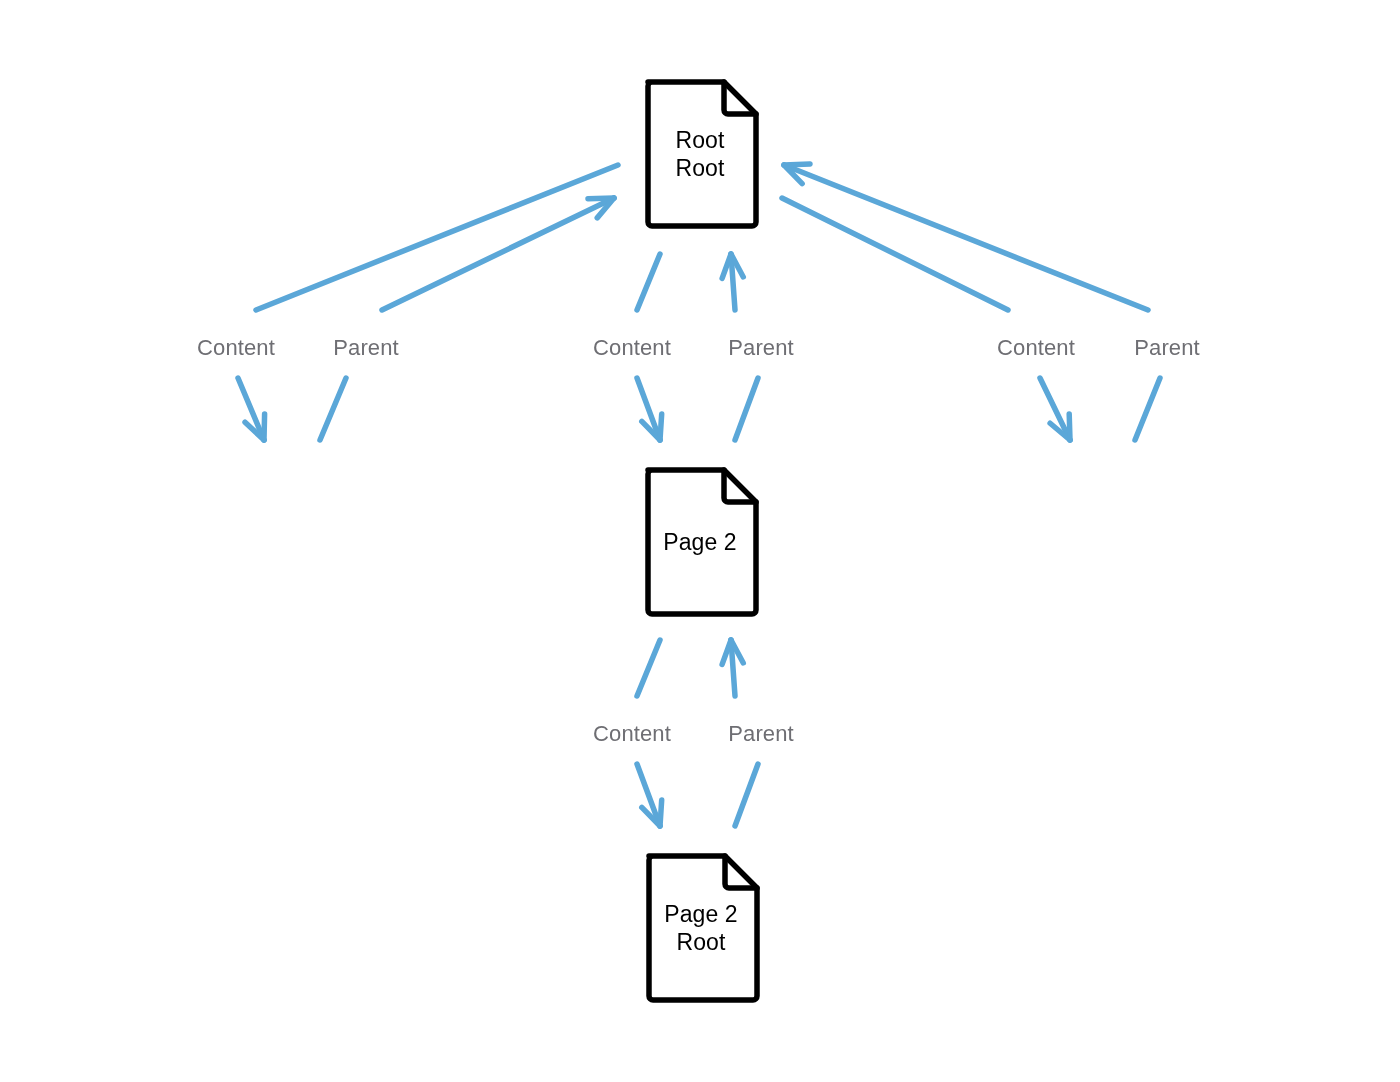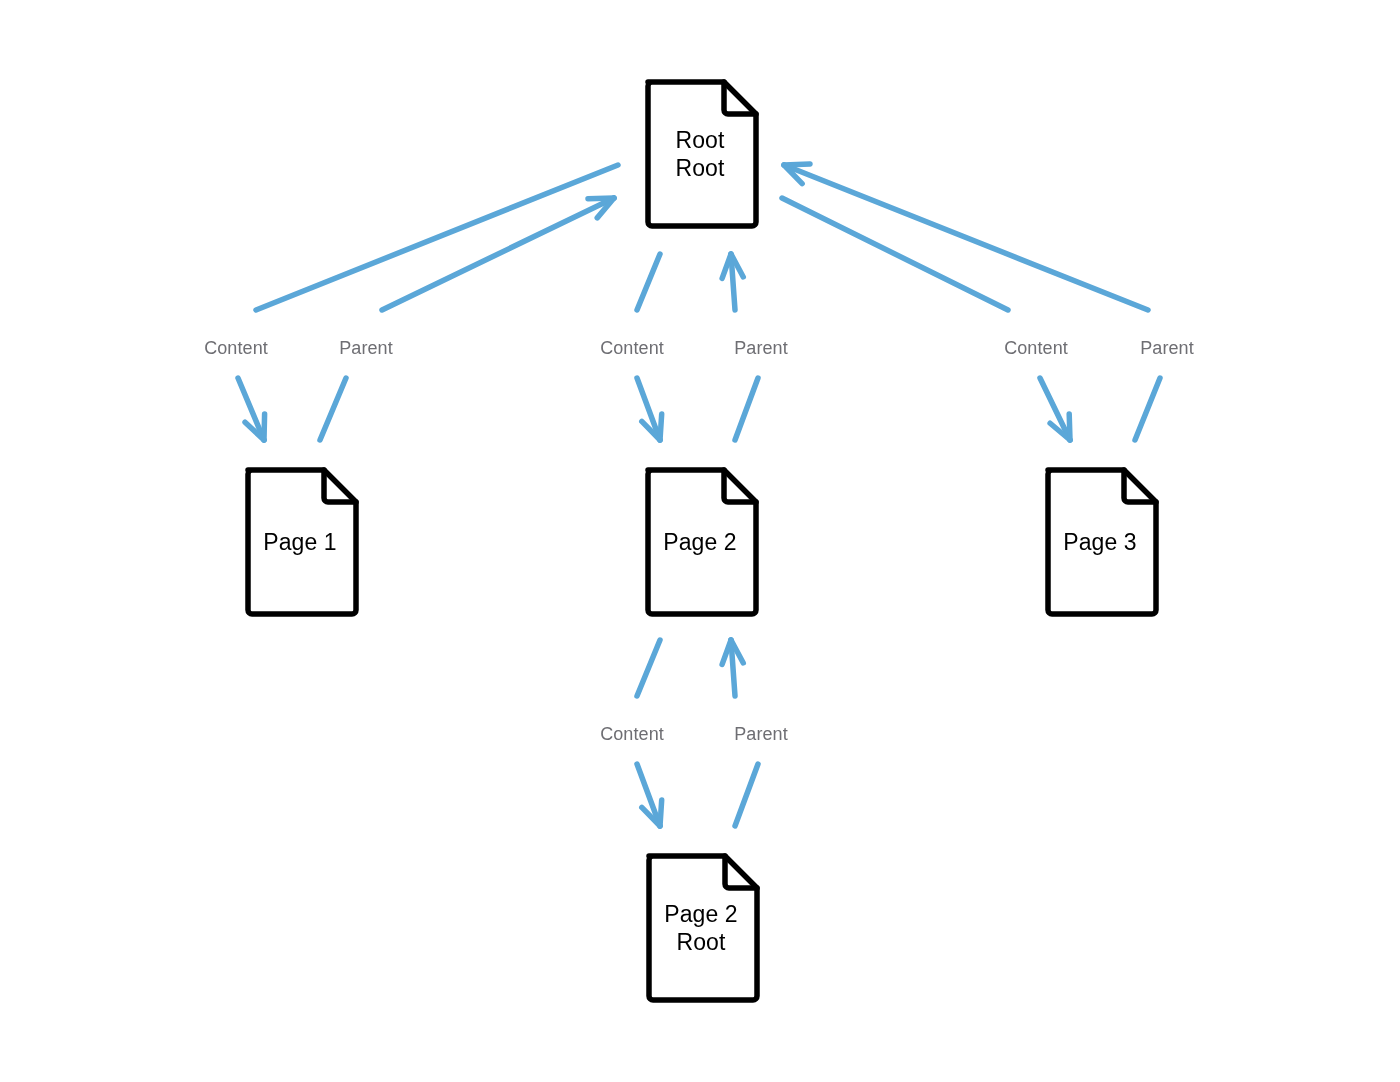--- a/index.html
+++ b/index.html
@@ -19,21 +19,21 @@
     display:flex; flex-direction:column;
     align-items:center; justify-content:center;
     font-size:23px; line-height:28px; color:#000000;
     text-align:center; letter-spacing:0.1px;
     pointer-events:none;
   }
   .node-label span { display:block; }
 
   .edge-label {
     position:absolute;
-    font-size:18px; line-height:22px;
+    font-size:22px; line-height:22px;
     color:#6E6E73;
     white-space:nowrap;
     transform:translate(-50%,-50%);
     letter-spacing:0.1px;
   }
 </style>
 </head>
 <body>
 
 <div id="canvas">
@@ -93,49 +93,31 @@
     <svg viewBox="0 0 120 152" width="120" height="152">
       <path d="M8 4 H84 L116 36 V144 a4 4 0 0 1 -4 4 H12 a4 4 0 0 1 -4 -4 V8 a4 4 0 0 1 4 -4 Z" fill="#ffffff" stroke="#000000" stroke-width="5.5" stroke-linejoin="round"></path>
       <path d="M84 4 V32 a4 4 0 0 0 4 4 H116" fill="none" stroke="#000000" stroke-width="5.5" stroke-linejoin="round" stroke-linecap="round"></path>
     </svg>
     <div class="node-label">
       <span>Root</span>
       <span>Root</span>
     </div>
   </div>
 
-  <div class="node" style="left: 240px; top: 466px; width: 120px; height: 152px;">
-    <svg viewBox="0 0 120 152" width="120" height="152">
-      <path d="M8 4 H84 L116 36 V144 a4 4 0 0 1 -4 4 H12 a4 4 0 0 1 -4 -4 V8 a4 4 0 0 1 4 -4 Z" fill="#ffffff" stroke="#000000" stroke-width="5.5" stroke-linejoin="round"></path>
-      <path d="M84 4 V32 a4 4 0 0 0 4 4 H116" fill="none" stroke="#000000" stroke-width="5.5" stroke-linejoin="round" stroke-linecap="round"></path>
-    </svg>
-    <div class="node-label">
-      <span>Page 1</span>
-    </div>
-  </div>
 
   <div class="node" style="left: 640px; top: 466px; width: 120px; height: 152px;">
     <svg viewBox="0 0 120 152" width="120" height="152">
       <path d="M8 4 H84 L116 36 V144 a4 4 0 0 1 -4 4 H12 a4 4 0 0 1 -4 -4 V8 a4 4 0 0 1 4 -4 Z" fill="#ffffff" stroke="#000000" stroke-width="5.5" stroke-linejoin="round"></path>
       <path d="M84 4 V32 a4 4 0 0 0 4 4 H116" fill="none" stroke="#000000" stroke-width="5.5" stroke-linejoin="round" stroke-linecap="round"></path>
     </svg>
     <div class="node-label">
       <span>Page 2</span>
     </div>
   </div>
 
-  <div class="node" style="left: 1040px; top: 466px; width: 120px; height: 152px;">
-    <svg viewBox="0 0 120 152" width="120" height="152">
-      <path d="M8 4 H84 L116 36 V144 a4 4 0 0 1 -4 4 H12 a4 4 0 0 1 -4 -4 V8 a4 4 0 0 1 4 -4 Z" fill="#ffffff" stroke="#000000" stroke-width="5.5" stroke-linejoin="round"></path>
-      <path d="M84 4 V32 a4 4 0 0 0 4 4 H116" fill="none" stroke="#000000" stroke-width="5.5" stroke-linejoin="round" stroke-linecap="round"></path>
-    </svg>
-    <div class="node-label">
-      <span>Page 3</span>
-    </div>
-  </div>
 
   <div class="node" style="left: 641px; top: 852px; width: 120px; height: 152px;">
     <svg viewBox="0 0 120 152" width="120" height="152">
       <path d="M8 4 H84 L116 36 V144 a4 4 0 0 1 -4 4 H12 a4 4 0 0 1 -4 -4 V8 a4 4 0 0 1 4 -4 Z" fill="#ffffff" stroke="#000000" stroke-width="5.5" stroke-linejoin="round"></path>
       <path d="M84 4 V32 a4 4 0 0 0 4 4 H116" fill="none" stroke="#000000" stroke-width="5.5" stroke-linejoin="round" stroke-linecap="round"></path>
     </svg>
     <div class="node-label">
       <span>Page 2</span>
       <span>Root</span>
     </div>

